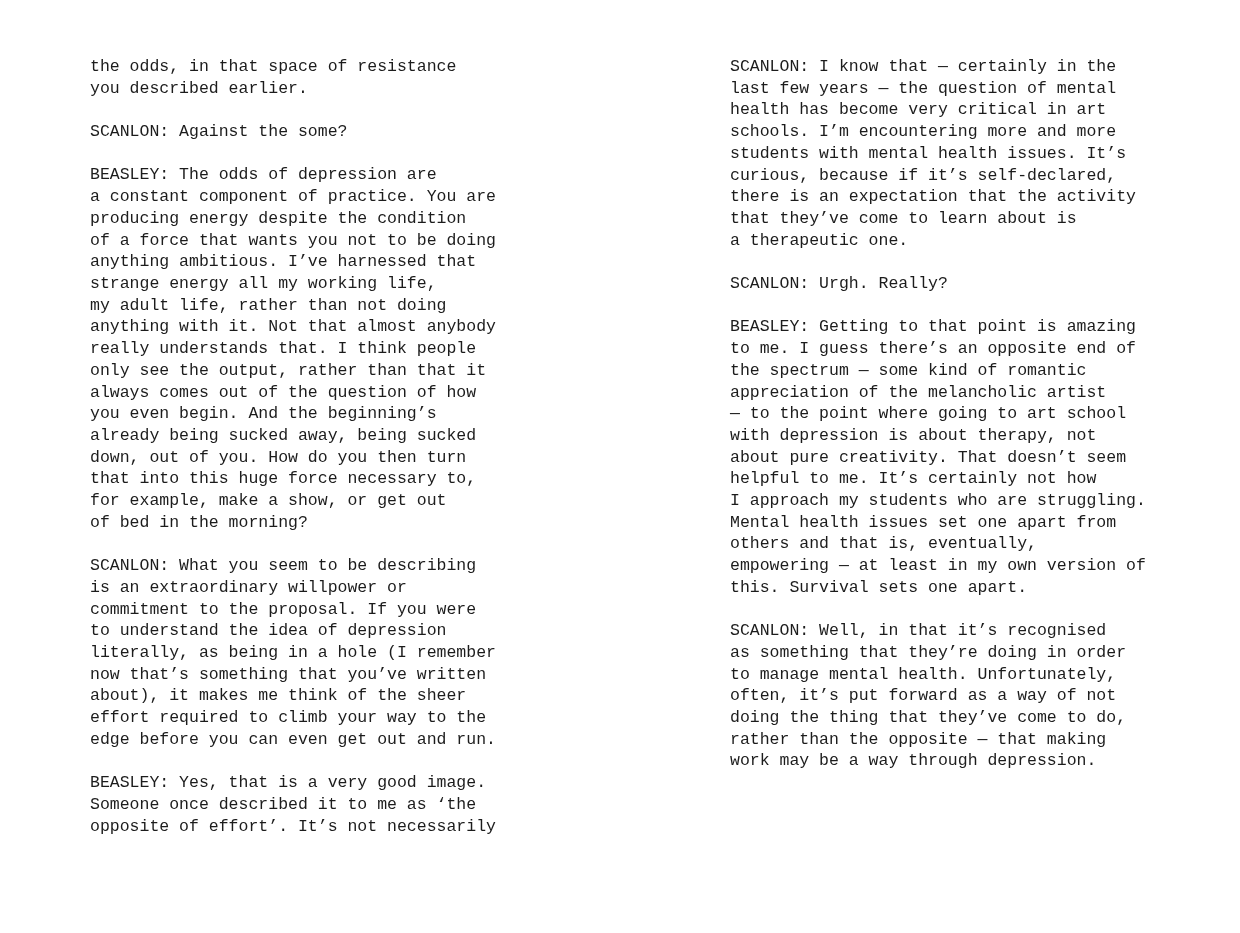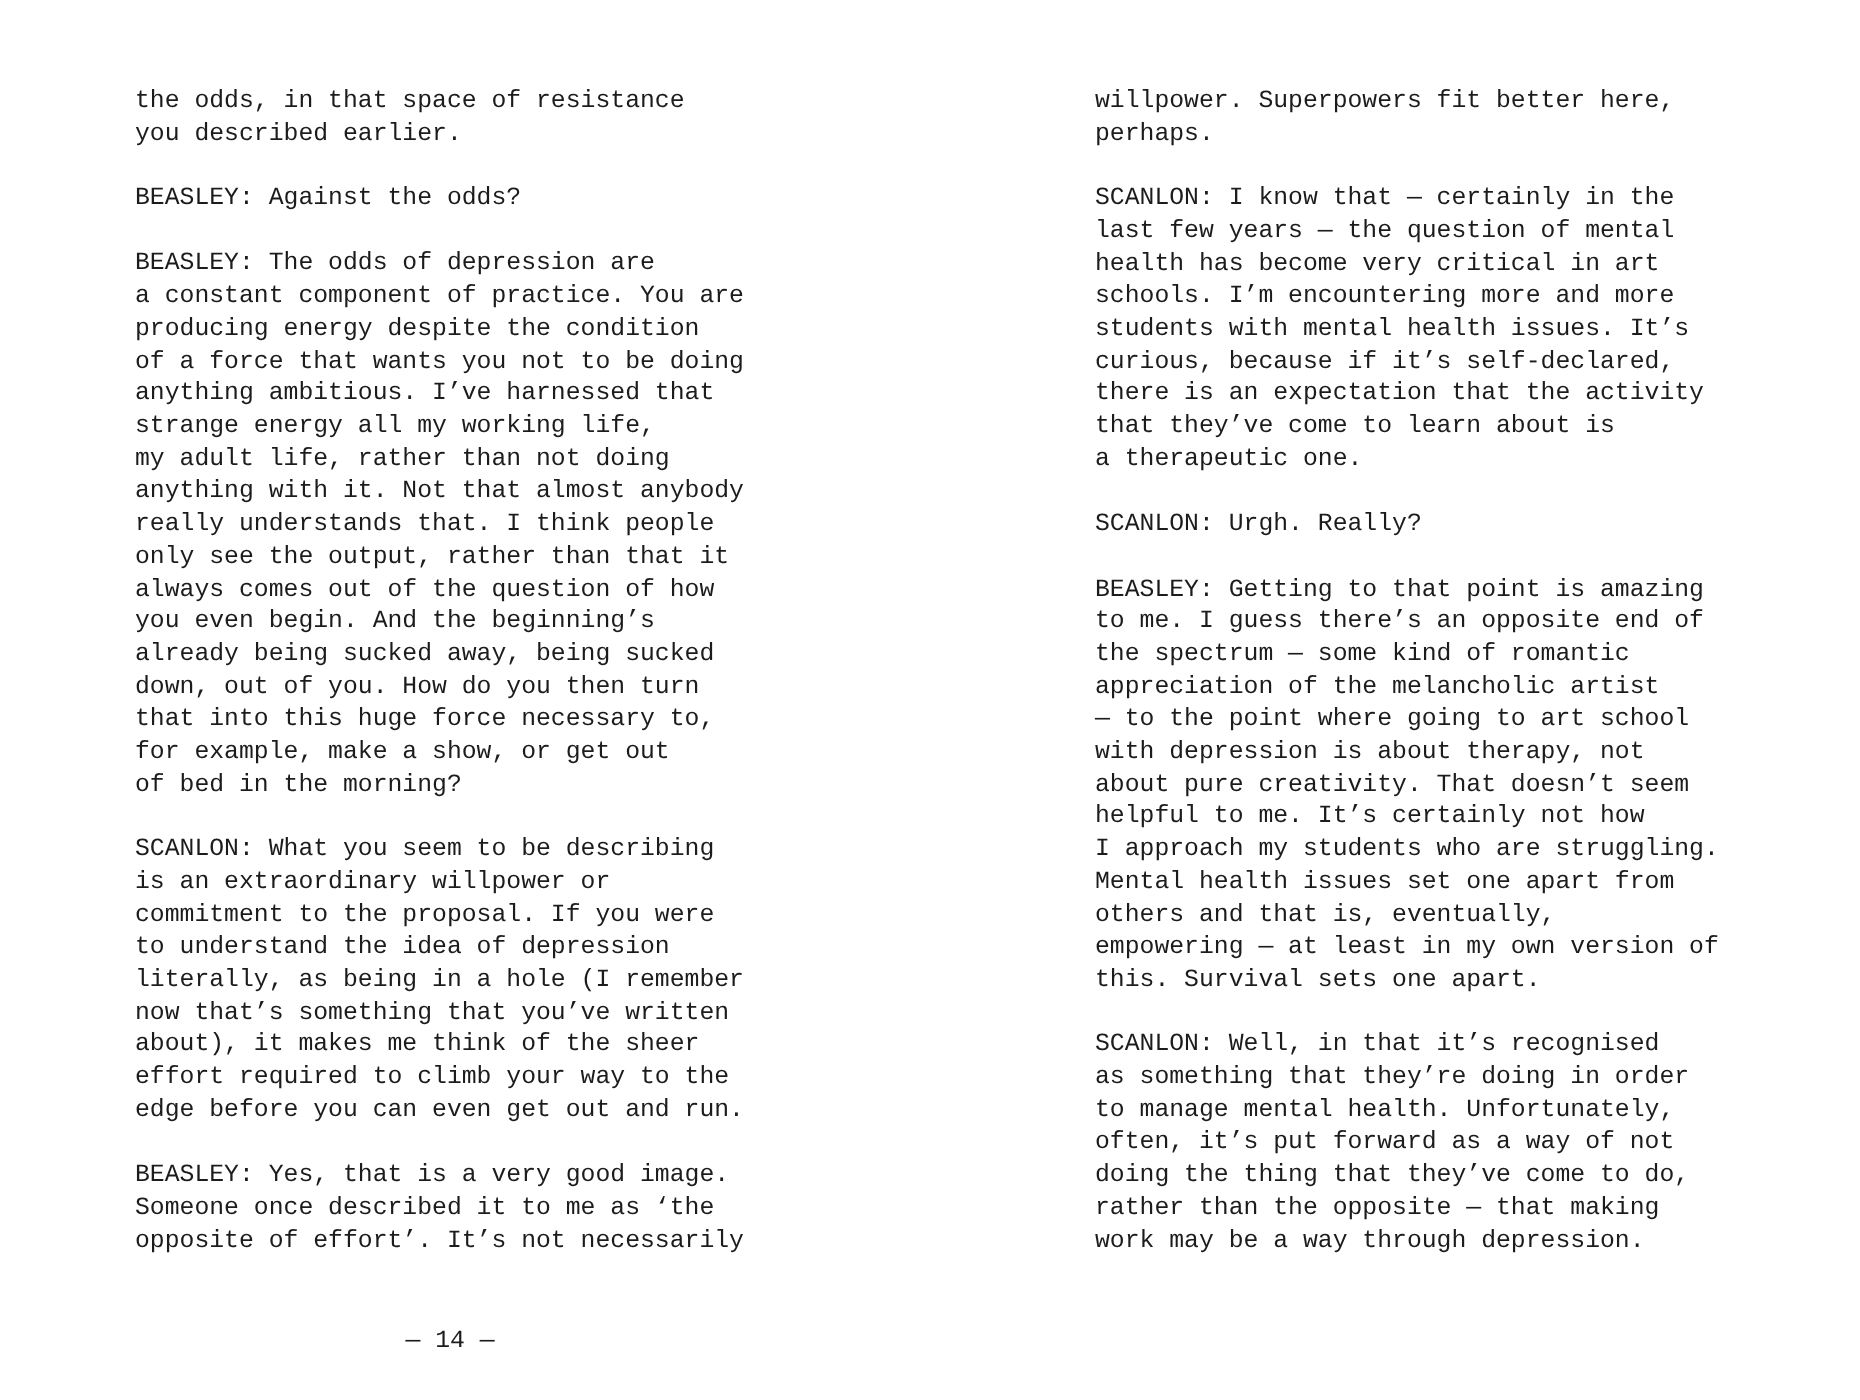--- a/index.html
+++ b/index.html
@@ -53,21 +53,21 @@
 </style>
 </head>
 <body>
 
 <div class="spread">
 
   <section class="page page--left">
     <div class="page-text">
       <p>the odds, in that space of resistance
 you described earlier.</p>
-      <p>BEASLEY: Against the odds?</p>
+      <p>SCANLON: Against the some?</p>
       <p>BEASLEY: The odds of depression are
 a constant component of practice. You are
 producing energy despite the condition
 of a force that wants you not to be doing
 anything ambitious. I’ve harnessed that
 strange energy all my working life,
 my adult life, rather than not doing
 anything with it. Not that almost anybody
 really understands that. I think people
 only see the output, rather than that it
@@ -84,27 +84,24 @@
 to understand the idea of depression
 literally, as being in a hole (I remember
 now that’s something that you’ve written
 about), it makes me think of the sheer
 effort required to climb your way to the
 edge before you can even get out and run.</p>
       <p>BEASLEY: Yes, that is a very good image.
 Someone once described it to me as ‘the
 opposite of effort’. It’s not necessarily</p>
     </div>
-    <div class="page-number">— 14 —</div>
   </section>
 
   <section class="page page--right">
     <div class="page-text">
-      <p>willpower. Superpowers fit better here,
-perhaps.</p>
       <p>SCANLON: I know that — certainly in the
 last few years — the question of mental
 health has become very critical in art
 schools. I’m encountering more and more
 students with mental health issues. It’s
 curious, because if it’s self-declared,
 there is an expectation that the activity
 that they’ve come to learn about is
 a therapeutic one.</p>
       <p>SCANLON: Urgh. Really?</p>

